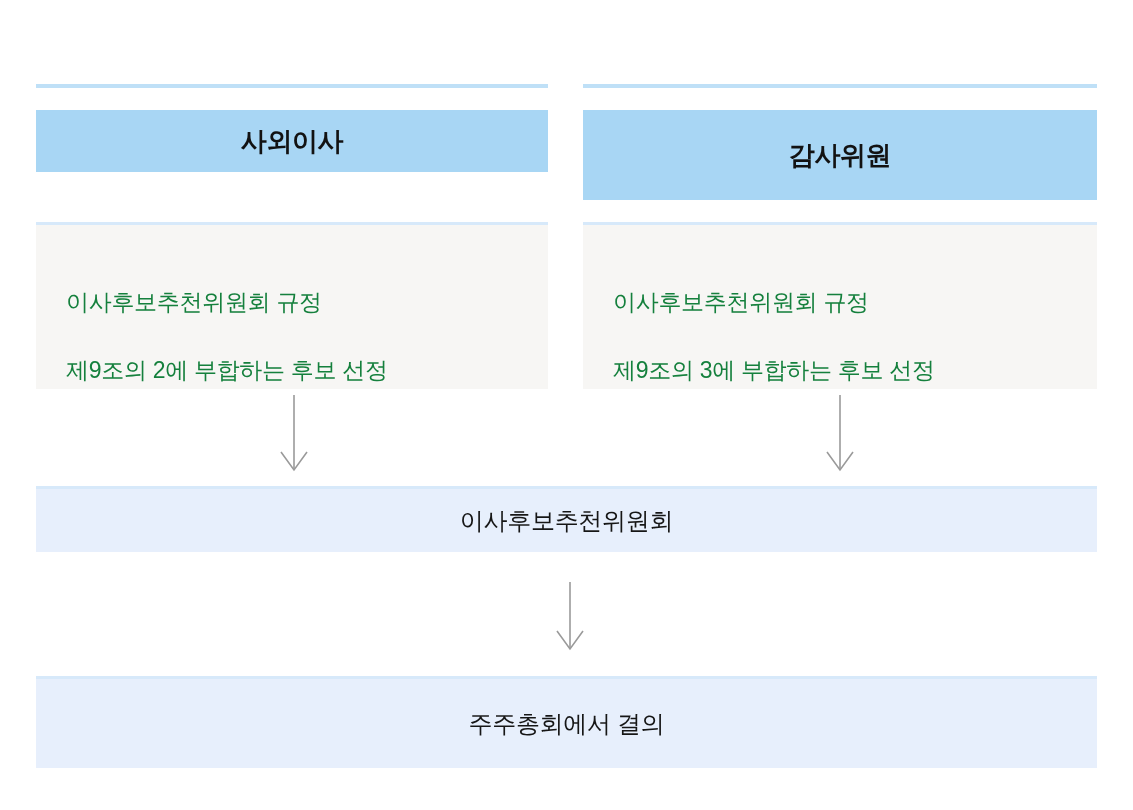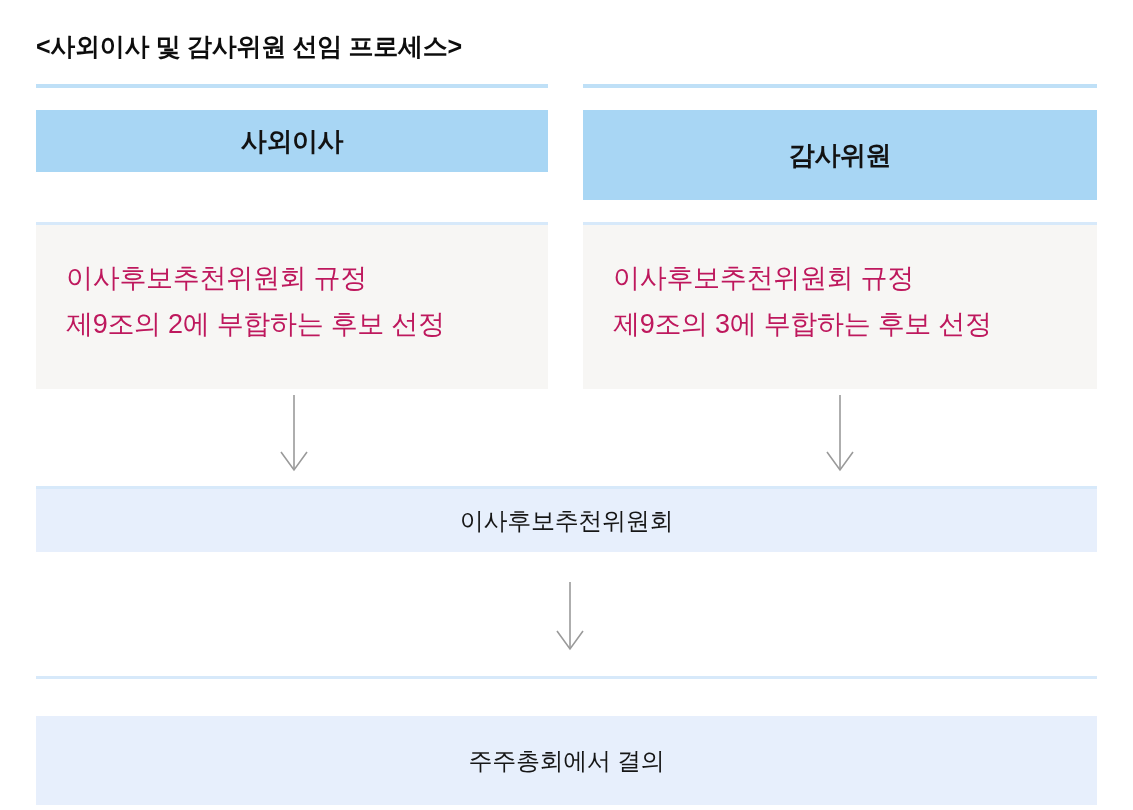--- a/index.html
+++ b/index.html
@@ -64,25 +64,26 @@
   }
 
   .box-detail {
     background: #f7f6f4;
     justify-content: flex-start;
     flex-direction: column;
     align-items: flex-start;
     padding: 30px 0 0 30px;
   }
   .box-detail .line {
-    font-size: 27px;
-    color: #be185d;
+    font-size: 23px;
+    color: #15803d;
     line-height: 1.72;
     letter-spacing: -0.3px;
     white-space: nowrap;
+    margin-top: 28px;
   }
 
   .box-wide {
     background: #e7effc;
     justify-content: center;
   }
   .box-wide .box-text {
     font-size: 24px;
     color: #161616;
     letter-spacing: -0.3px;
@@ -95,21 +96,20 @@
   .arrow svg {
     display: block;
     overflow: visible;
   }
 </style>
 </head>
 <body>
 
 <div class="canvas">
 
-  <div class="diagram-title">&lt;사외이사 및 감사위원 선임 프로세스&gt;</div>
 
   <div class="accent-rule" style="left:36px; top:84px; width:512px;"></div>
   <div class="accent-rule" style="left:583px; top:84px; width:514px;"></div>
 
   <div class="box box-header" style="left:36px; top:110px; width:512px; height:62px;">
     <span class="box-text">사외이사</span>
   </div>
 
   <div class="box box-header" style="left:583px; top:110px; width:514px; height:90px;">
     <span class="box-text">감사위원</span>
@@ -148,17 +148,17 @@
   </div>
 
   <div class="arrow" style="left:552px; top:582px;">
     <svg width="36" height="72" viewBox="0 0 36 72">
       <line x1="18" y1="0" x2="18" y2="66" stroke="#9a9a9a" stroke-width="1.6"></line>
       <polyline points="5,49 18,67 31,49" fill="none" stroke="#9a9a9a" stroke-width="1.6"></polyline>
     </svg>
   </div>
 
   <div class="accent-rule pale" style="left:36px; top:676px; width:1061px;"></div>
-  <div class="box box-wide" style="left:36px; top:716px; width:1061px; height:89px;">
+  <div class="box box-wide" style="left:36px; top:679px; width:1061px; height:89px;">
     <span class="box-text">주주총회에서 결의</span>
   </div>
 
 </div>
 
 </body></html>

